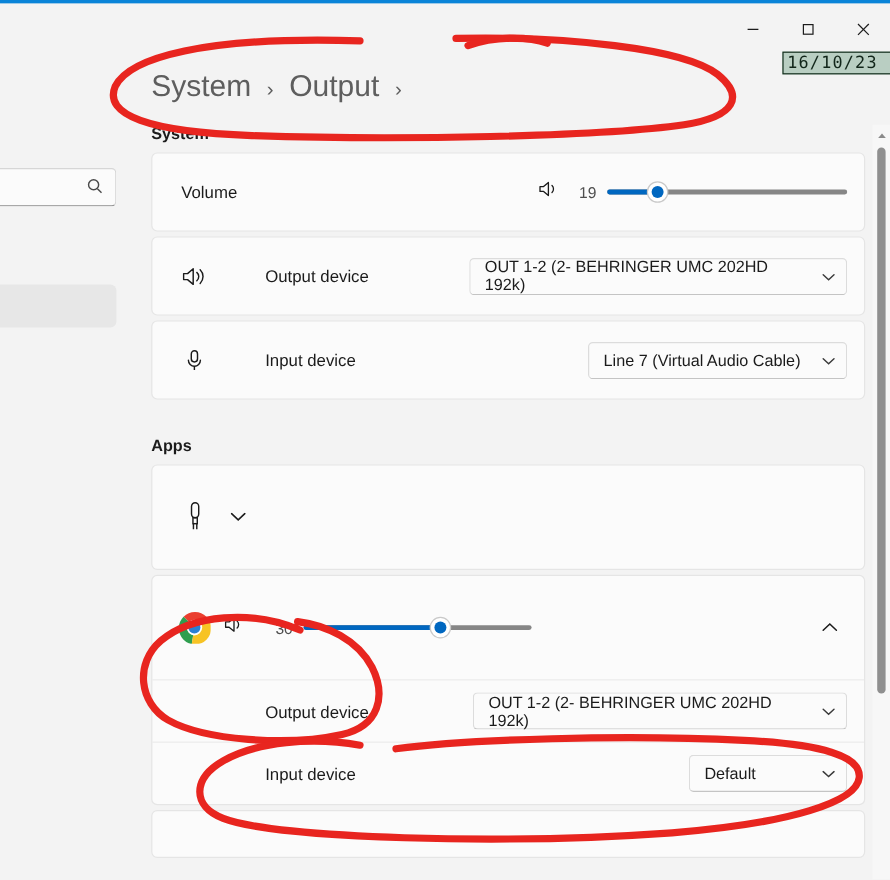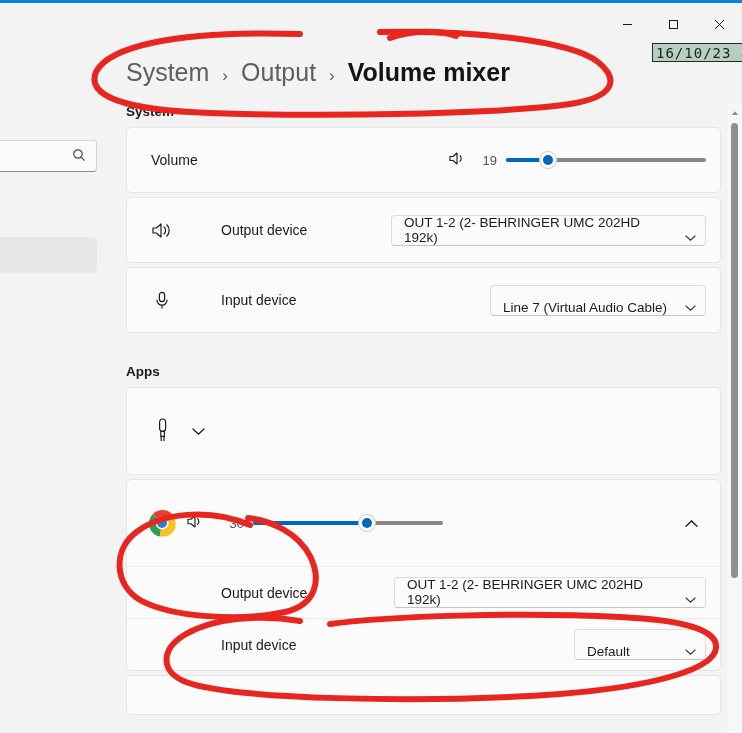--- a/index.html
+++ b/index.html
@@ -81,21 +81,21 @@
     background: #fff; border: 1px solid #c9c9c9; transform: translate(-50%, -50%);
   }
   .thumb::after {
     content: ""; position: absolute; left: 50%; top: 50%;
     width: 10px; height: 10px; border-radius: 50%; background: #0067c0;
     transform: translate(-50%, -50%);
   }
 
   
   .dropdown {
-    display: flex; align-items: flex-end; justify-content: space-between;
+    display: flex; align-items: center; justify-content: space-between;
     height: 31px; padding: 0 9px 0 12px;
     background: #fbfbfb; border: 1px solid #dcdcdc; border-bottom-color: #c4c4c4;
     border-radius: 4px; font-size: 13.5px; color: #1b1b1b; gap: 10px;
   }
   .chev-small { color: #3a3a3a; flex: none; }
 
   
   .app-row { display: flex; align-items: center; padding: 12px 14px; min-height: 86px; }
   .app-icon { width: 42px; display: flex; justify-content: center; flex: none; }
   .app-body { flex: 1; display: flex; flex-direction: column; gap: 13px; padding-left: 4px; }
@@ -172,21 +172,20 @@
         </svg>
     </span>
   </div>
   <div class="nav-pill"></div>
 
   <div class="breadcrumb">
     <span class="crumb-link">System</span>
     <span class="crumb-sep">›</span>
     <span class="crumb-link">Output</span>
     <span class="crumb-sep">›</span>
-    <span class="crumb-current">Volume mixer</span>
   </div>
 
   <div class="content">
 
     <div class="section-head">System</div>
 
     <div class="card">
       <div class="row">
         <div class="row-label" style="margin-left:10px">Volume</div>
         <div class="row-spacer"></div>

